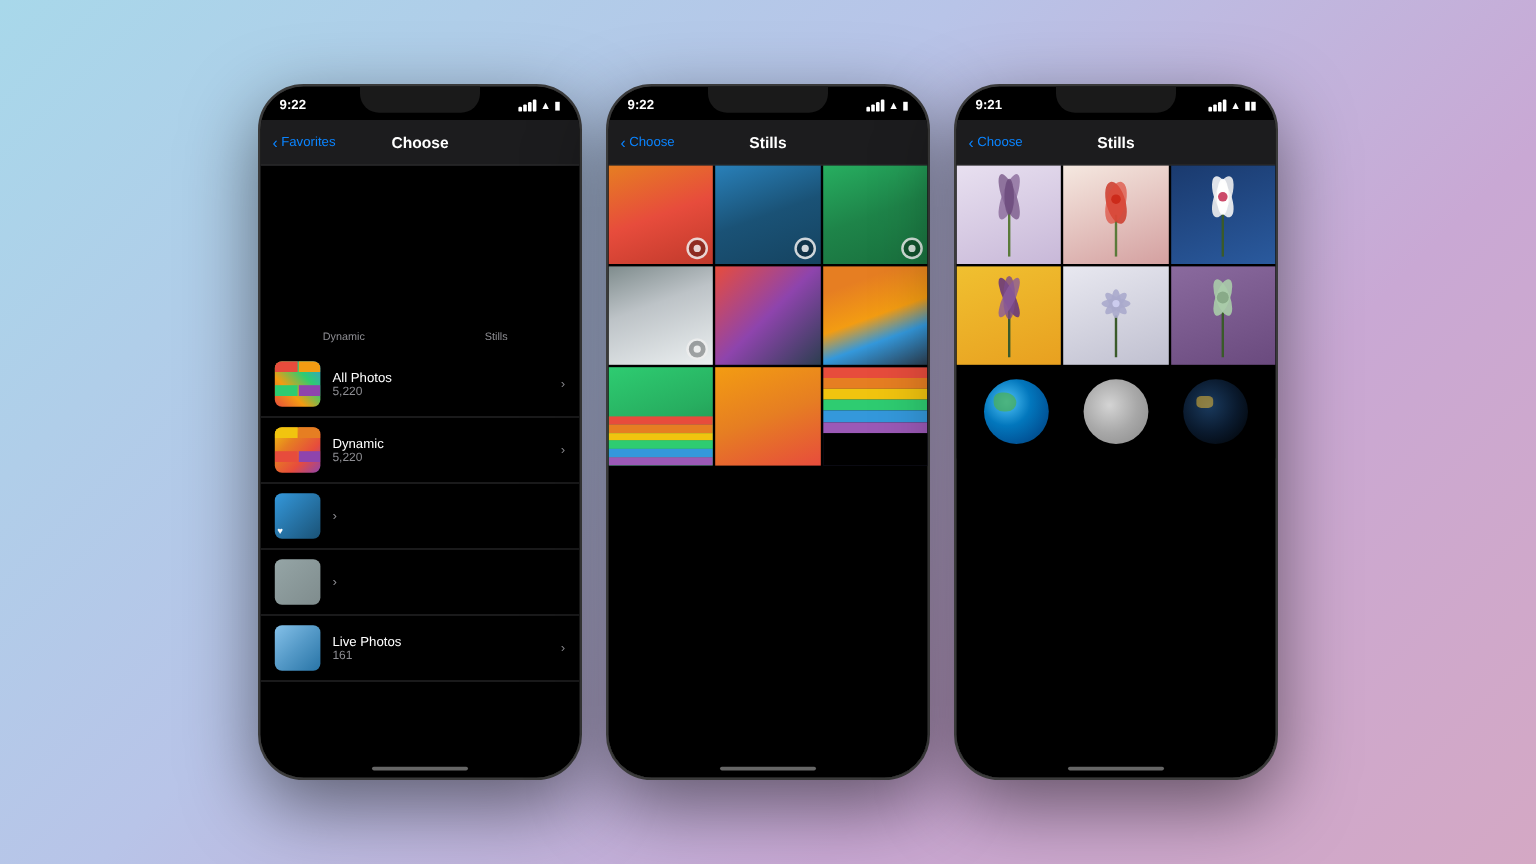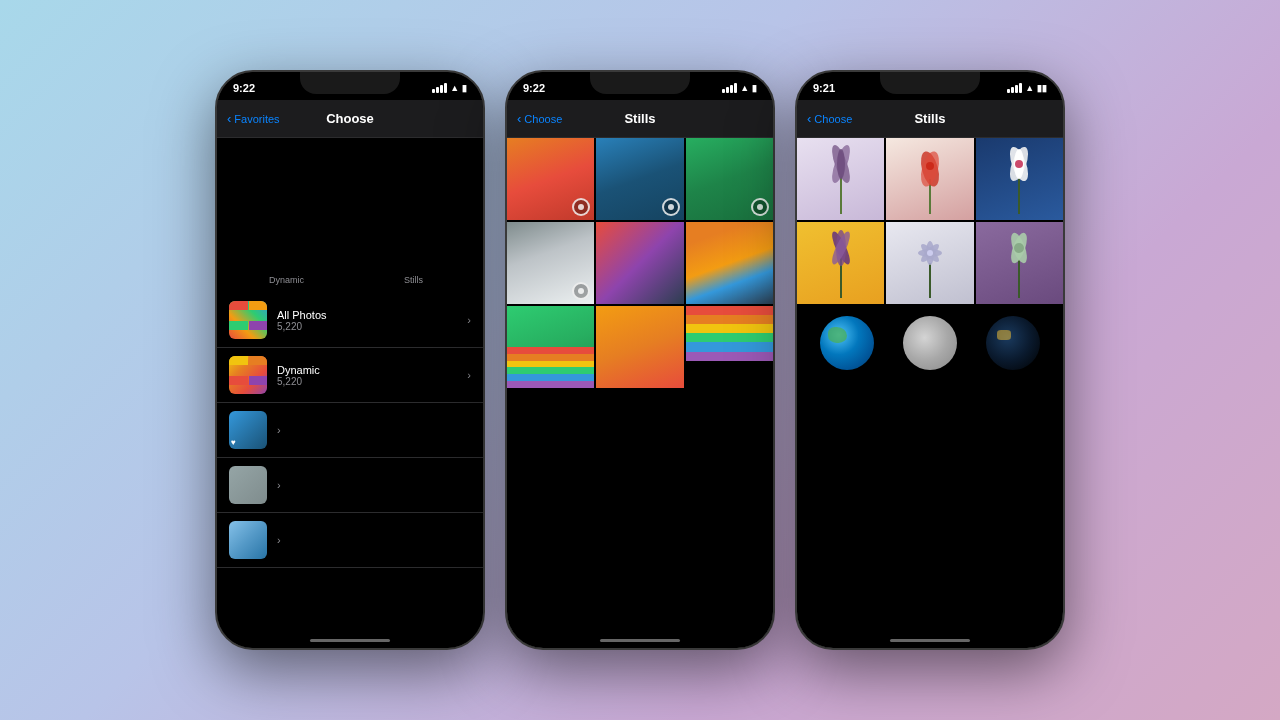--- a/index.html
+++ b/index.html
@@ -516,20 +516,24 @@
           <span class="chevron-right">›</span>
         </div>
 
         <div class="photo-list-item">
           <div class="photo-thumb thumb-selfies"></div>
           <span class="chevron-right">›</span>
         </div>
 
         <div class="photo-list-item">
           <div class="photo-thumb thumb-livephotos"></div>
+          <div class="photo-info">
+            <div class="photo-name">Live Photos</div>
+            <div class="photo-count">161</div>
+          </div>
           <span class="chevron-right">›</span>
         </div>
       </div>
     </div>
 
     <div class="home-indicator"></div>
   </div>
 </div>
 
 <div class="phone">

